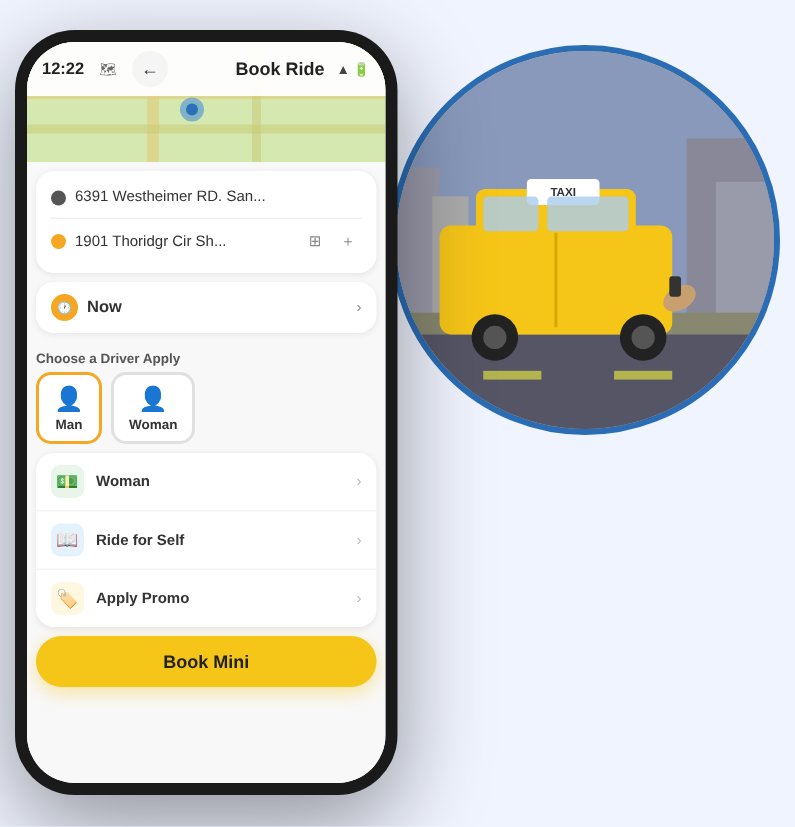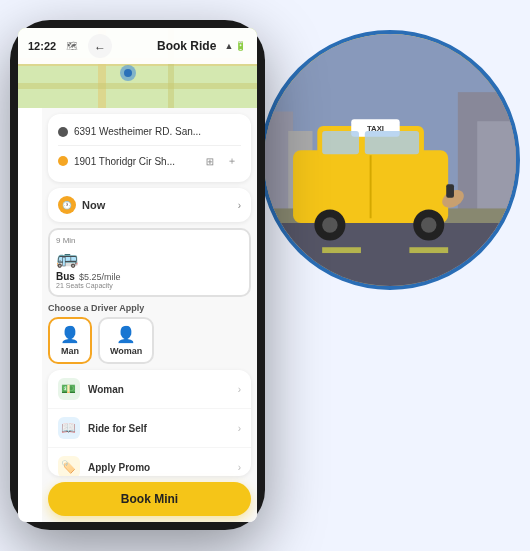--- a/index.html
+++ b/index.html
@@ -53,21 +53,21 @@
       border-radius: 40px;
       padding: 8px;
       box-shadow: 0 20px 60px rgba(0,0,0,0.4);
       z-index: 10;
     }
 
     .phone-screen {
       width: 100%;
       height: 100%;
       background: #ffffff;
-      border-radius: 8px;
+      border-radius: 32px;
       overflow: hidden;
       display: flex;
       flex-direction: column;
     }
 
     .back-btn {
       width: 24px;
       height: 24px;
       background: #f5f5f5;
       border-radius: 50%;
@@ -79,21 +79,20 @@
       flex-shrink: 0;
     }
 
     
     .content {
       flex: 1;
       overflow: hidden;
       display: flex;
       flex-direction: column;
       background: #f8f8f8;
-      margin-left: 24px;
     }
 
     
     .location-box {
       background: white;
       margin: 6px;
       border-radius: 12px;
       padding: 8px 10px;
       box-shadow: 0 1px 4px rgba(0,0,0,0.08);
     }
@@ -456,29 +455,20 @@
           <div class="time-left">
             <div class="clock-icon">🕐</div>
             <span class="time-label">Now</span>
           </div>
           <span class="chevron">›</span>
         </div>
 
         <div class="ride-options">
 
 
-          <div class="ride-card">
-            <div class="ride-time">9 Min</div>
-            <span class="ride-icon">🚌</span>
-            <div style="display:flex;gap:4px;align-items:center;">
-              <span class="ride-name">Bus</span>
-              <span class="ride-price">$5.25/mile</span>
-            </div>
-            <div class="ride-capacity">21 Seats Capacity</div>
-          </div>
 
         </div>
 
         <div class="section-label">Choose a Driver Apply</div>
         <div class="gender-options">
           <div class="gender-card selected">
             <span class="gender-icon">👤</span>
             <span class="gender-label">Man</span>
           </div>
           <div class="gender-card">

